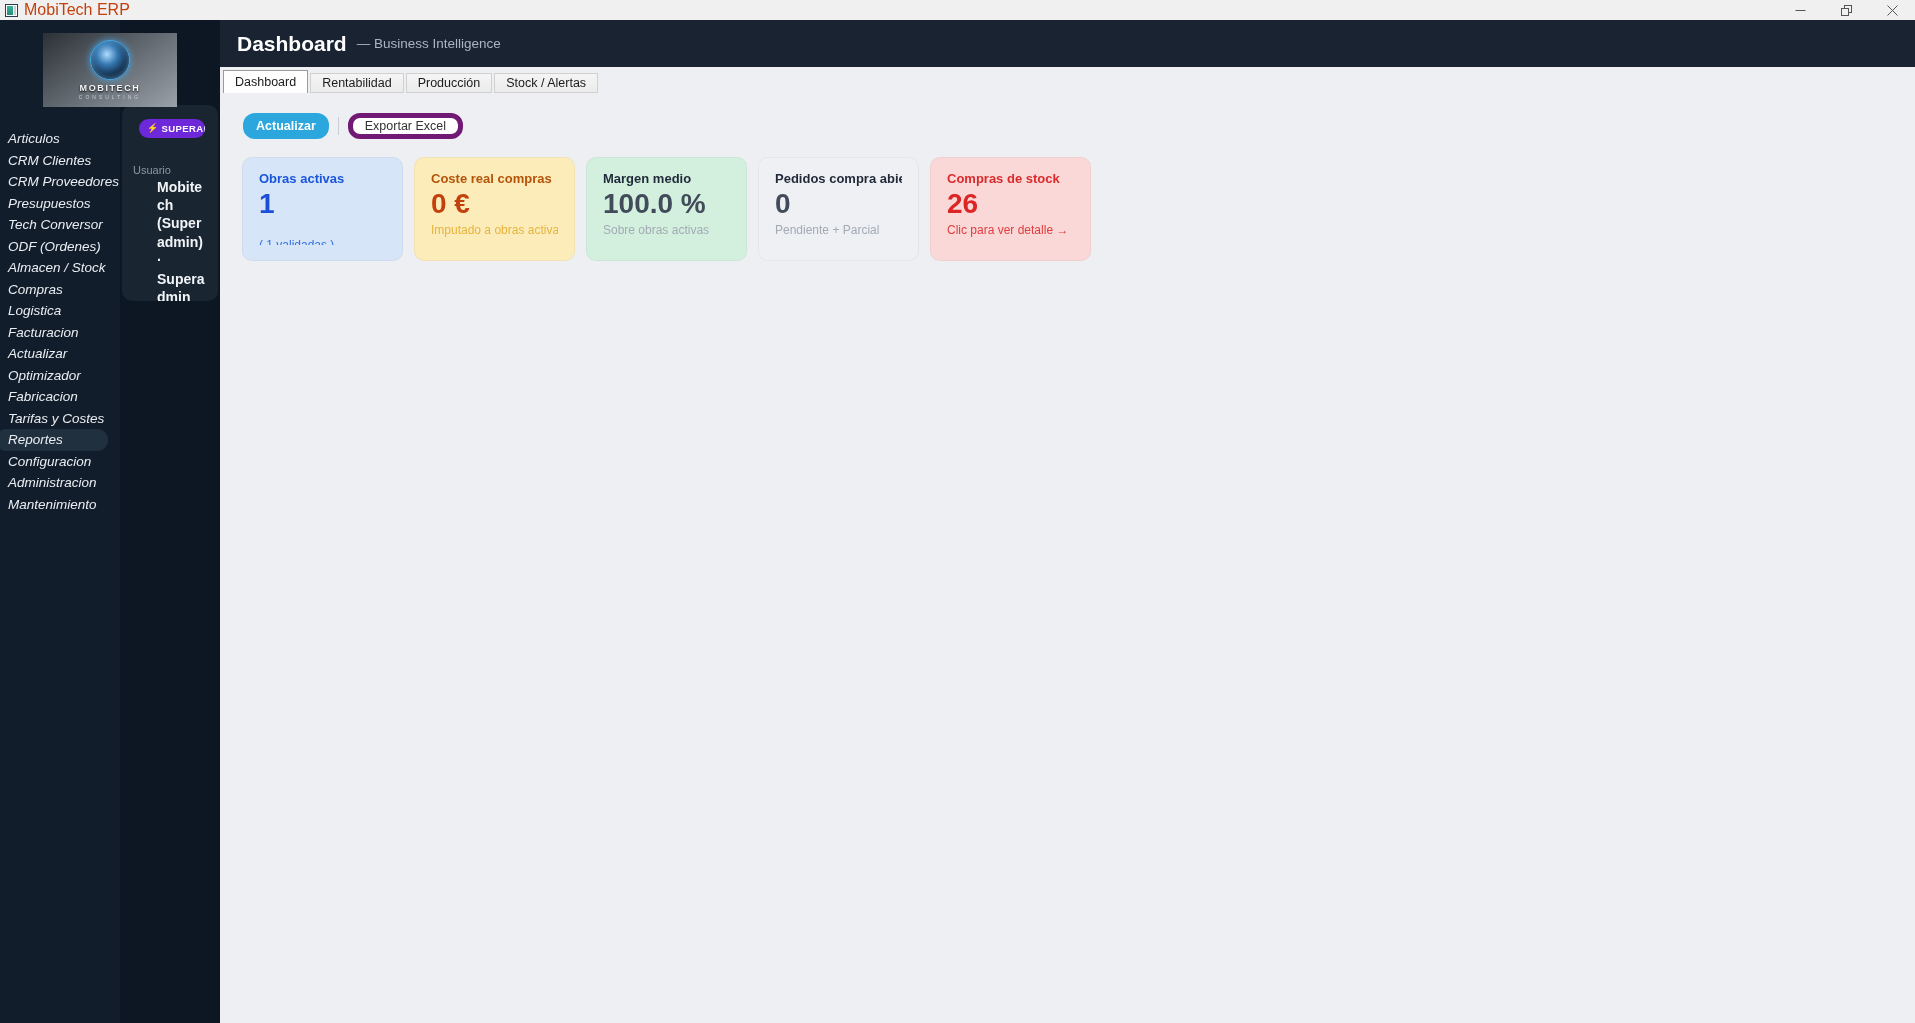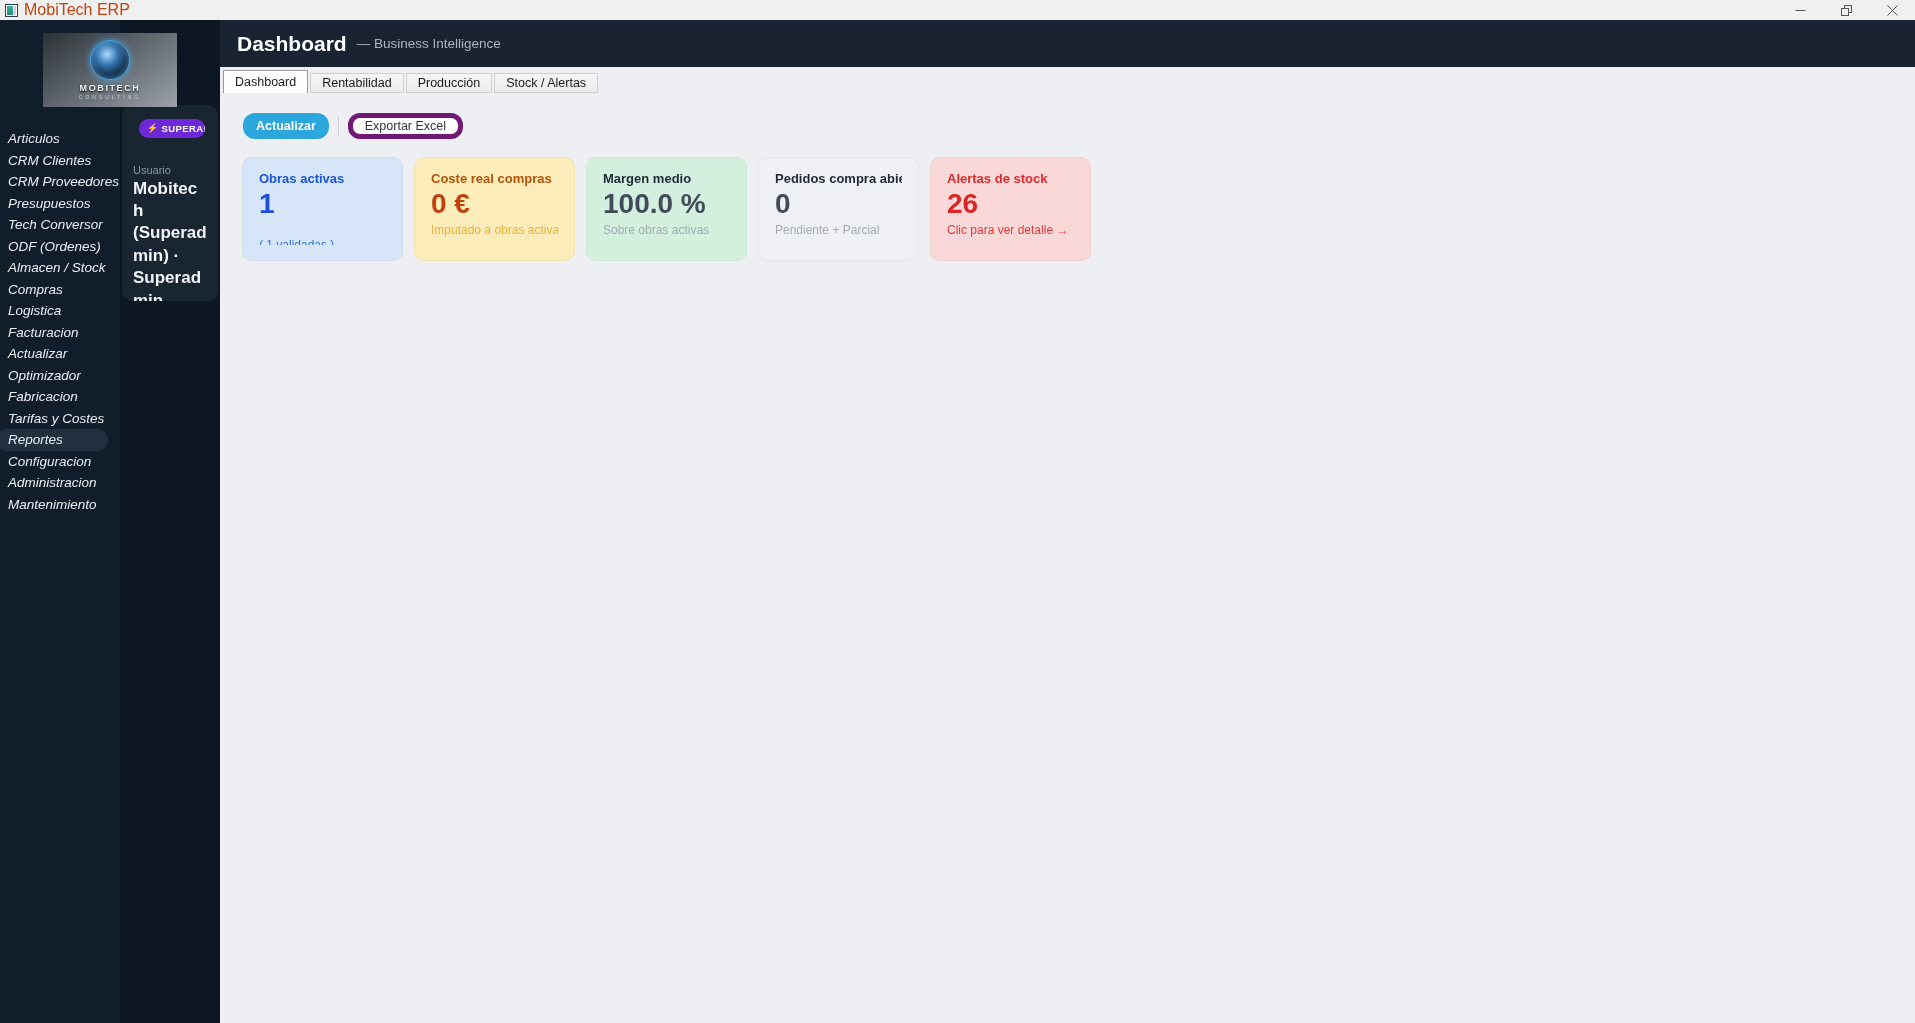--- a/index.html
+++ b/index.html
@@ -47,22 +47,22 @@
     padding-left:13px; margin-right:12px; }
 
   .user-card { position:absolute; left:122px; top:85px; width:96px; height:196px;
     background:#1a2532; border-radius:10px; padding:12px 11px; overflow:hidden; }
   .badge { display:inline-flex; align-items:center; gap:3px; max-width:66px;
     height:19px; padding:0 8px; border-radius:10px; background:#6d28d9; color:#fff;
     font-size:9.5px; font-weight:bold; letter-spacing:.4px; white-space:nowrap;
     overflow:hidden; margin:1px 0 0 6px; }
   .badge .bolt { font-size:9px; flex:0 0 auto; }
   .panel-label { font-size:11px; color:#8b97a4; margin-top:26px; }
-  .panel-name { font-size:17px; font-weight:bold; color:#f2f5f8; line-height:1.32;
-    overflow-wrap:anywhere; margin-top:2px; }
+  .panel-name { font-size:14px; font-weight:bold; color:#f2f5f8; line-height:1.32;
+    overflow-wrap:anywhere; margin-top:2px;margin-left:24px; }
   .panel-status { font-size:13px; font-weight:bold; color:#f2f5f8; margin-top:2px;
     white-space:nowrap; overflow:hidden; }
 
   
   .main { flex:1; display:flex; flex-direction:column; min-width:0; }
   .page-header { height:47px; background:#192332; display:flex; align-items:center;
     gap:10px; padding-left:17px; flex:0 0 47px; }
   .page-title { font-size:21px; font-weight:bold; color:#fff; }
   .page-subtitle { font-size:13.5px; color:#aab5c1; }
 
@@ -216,21 +216,21 @@
           </div>
           <div class="card" style="--bg: #eef0f4; --title: #1f2937; --value: #414b5a; --sub: #a3aab4;">
             <div class="card-inner">
               <div class="card-title">Pedidos compra abiertos</div>
               <div class="card-value">0</div>
               <div class="card-sub">Pendiente + Parcial</div>
             </div>
           </div>
           <div class="card" style="--bg: #fad8d8; --title: #d92b2b; --value: #dc2626; --sub: #e23c3c;">
             <div class="card-inner">
-              <div class="card-title">Alertas de stock</div>
+              <div class="card-title">Compras de stock</div>
               <div class="card-value">26</div>
               <div class="card-sub">Clic para ver detalle →</div>
             </div>
           </div>
         </div>
     </div>
   </div>
 </div>
 
 </body></html>

